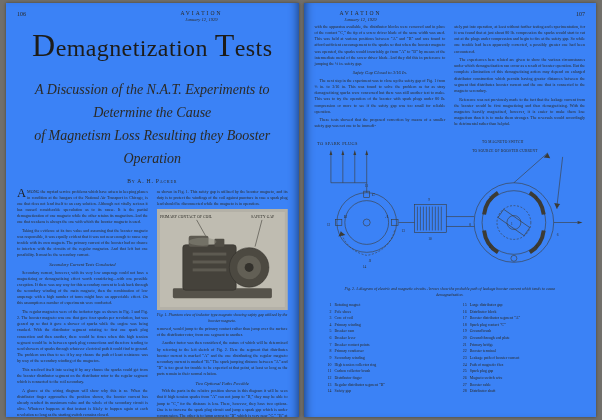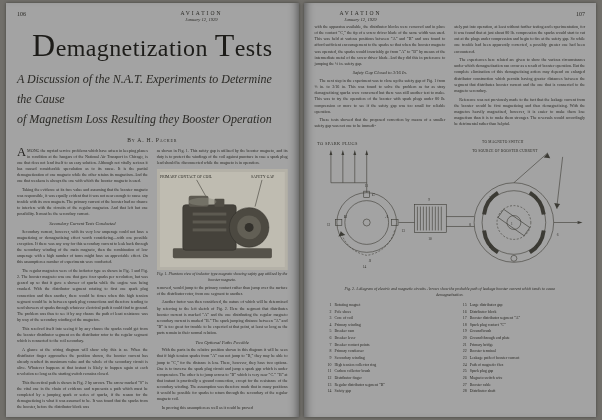--- a/index.html
+++ b/index.html
@@ -4,40 +4,40 @@
 <style>
   html,body{margin:0;padding:0;}
   body{
     width:602px;height:420px;overflow:hidden;
     background:#716f6a;
     font-family:"Liberation Serif","DejaVu Serif",serif;
     color:#2b2a26;
   }
   .spread{display:flex;width:602px;height:420px;box-sizing:border-box;padding:3px 6px;gap:5px;}
   .page{
-    flex:1 1 0;min-width:0;background:#a3a3a3;position:relative;overflow:hidden;
+    flex:1 1 0;min-width:0;background:#3b82f6;position:relative;overflow:hidden;
     padding:7px 11px;box-sizing:border-box;
   }
   .page-left{box-shadow:inset -8px 0 10px -7px rgba(0,0,0,.55), 0 0 3px rgba(0,0,0,.4);}
   .page-right{box-shadow:inset 8px 0 10px -7px rgba(0,0,0,.55), 0 0 3px rgba(0,0,0,.4);}
 
   .pg-head{position:relative;height:13px;}
   .folio{position:absolute;top:1px;font-size:6px;color:#2b2a26;}
   .pg-head-left .folio{left:0;}
   .pg-head-right .folio{right:0;}
   .masthead{position:absolute;top:0;width:92px;text-align:center;}
   .pg-head-left .masthead{right:40px;}
   .pg-head-right .masthead{left:0;}
   .jname{font-size:5.6px;letter-spacing:2px;}
   .jdate{font-size:4.6px;font-style:italic;margin-top:.5px;}
 
   .title{margin:5px 0 0;text-align:center;font-weight:normal;font-size:24px;line-height:1.1;color:#1d1c19;letter-spacing:.4px;}
   .title .cap{font-size:32px;}
   .title .cap2{margin-left:7px;}
-  .subtitle{margin-top:7px;font-style:italic;font-size:12px;line-height:1.65;color:#2b2a26;}
+  .subtitle{margin-top:15px;text-align:center;font-style:italic;font-size:14px;line-height:1.65;color:#2b2a26;}
   .byline{margin:7px 0 5px;text-align:center;font-variant:small-caps;font-size:5.6px;letter-spacing:.8px;}
 
   .columns{display:flex;gap:9px;}
   .col{flex:1 1 0;min-width:0;}
   .bodytext p{margin:0 0 2.5px;font-size:4.1px;line-height:1.5;text-align:justify;text-indent:5px;hyphens:auto;}
   .bodytext p.noindent{text-indent:0;}
   .dropcap{float:left;font-size:12.5px;line-height:9.5px;padding-right:1px;color:#1d1c19;}
   .subhead{margin:3.5px 0 2.5px;text-align:center;font-style:italic;font-weight:normal;font-size:4.6px;color:#2b2a26;}
 
   figure{margin:2px 0;}

